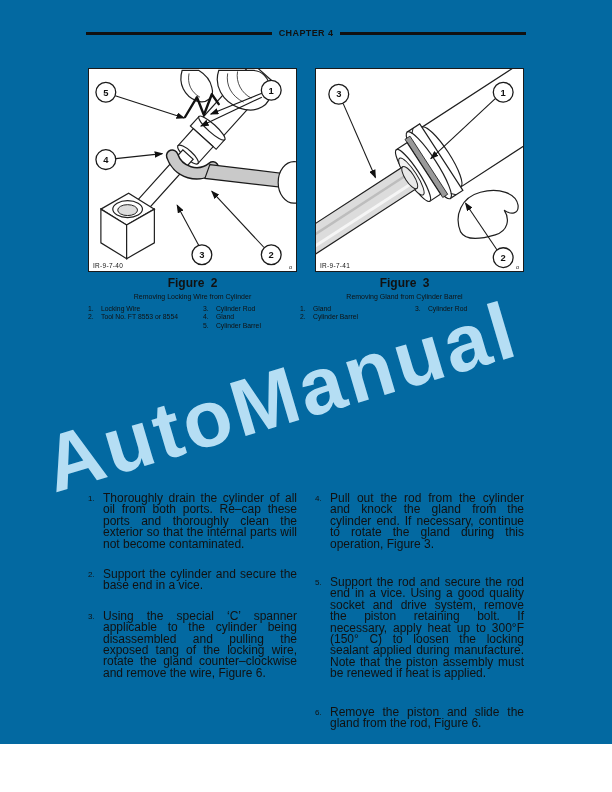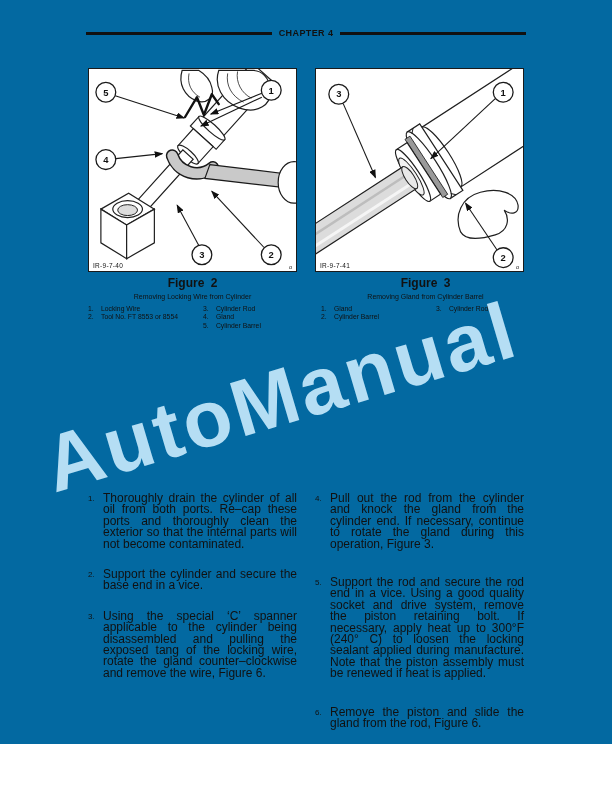--- a/index.html
+++ b/index.html
@@ -13,21 +13,21 @@
 
   
   .figbox{position:absolute;top:68px;width:209px;height:204px;border:1.5px solid #1a1a1a;box-sizing:border-box;background:#fff;}
   .figbox.left{left:88px;} .figbox.right{left:315px;}
   .figbox svg{display:block;width:100%;height:100%;}
   .figref{position:absolute;bottom:2px;left:4px;font-size:6.5px;letter-spacing:.3px;background:#fff;padding-right:2px;}
   .figo{position:absolute;bottom:1px;right:4px;font-size:5.5px;}
 
   
   .figcap{position:absolute;top:276px;width:209px;}
-  .figcap.left{left:88px;} .figcap.right{left:321px;}
+  .figcap.left{left:88px;} .figcap.right{left:300px;}
   .cap-title{text-align:center;font-size:12px;font-weight:bold;margin-bottom:3px;word-spacing:3px;}
   .cap-sub{text-align:center;font-size:7px;margin-bottom:5px;}
   .legend{display:flex;font-size:6.8px;line-height:8.4px;}
   .leg-col1{width:55%;} .leg-col2{width:45%;}
   .leg-item{display:flex;}
   .leg-num{width:13px;flex:none;}
   .leg-lab{flex:1;padding-right:18px;}
 
   
   .watermark{position:absolute;left:52px;top:420px;font-size:80px;font-weight:bold;letter-spacing:3px;
@@ -255,21 +255,21 @@
     </div>
   </div>
 
   <div class="col col-right">
     <div class="step">
       <div class="step-num">4.</div>
       <div class="step-text">Pull out the rod from the cylinder and knock the gland from the cylinder end.  If necessary, continue to rotate the gland during this operation, Figure 3.</div>
     </div>
     <div class="step">
       <div class="step-num">5.</div>
-      <div class="step-text">Support the rod and secure the rod end in a vice.  Using a good quality socket and drive system, remove the piston retaining bolt.  If necessary, apply heat up to 300°F (240° C) to loosen the locking sealant applied during manufacture.  Note that the piston assembly must be renewed if heat is applied.</div>
+      <div class="step-text">Support the rod and secure the rod end in a vice.  Using a good quality socket and drive system, remove the piston retaining bolt.  If necessary, apply heat up to 300°F (150° C) to loosen the locking sealant applied during manufacture.  Note that the piston assembly must be renewed if heat is applied.</div>
     </div>
     <div class="step">
       <div class="step-num">6.</div>
       <div class="step-text">Remove the piston and slide the gland from the rod, Figure 6.</div>
     </div>
   </div>
 
   <div class="footer-imprint">Printed In U.K. 03/90 © Ford New Holland Ltd</div>
   <div class="footer-page">3</div>
 

